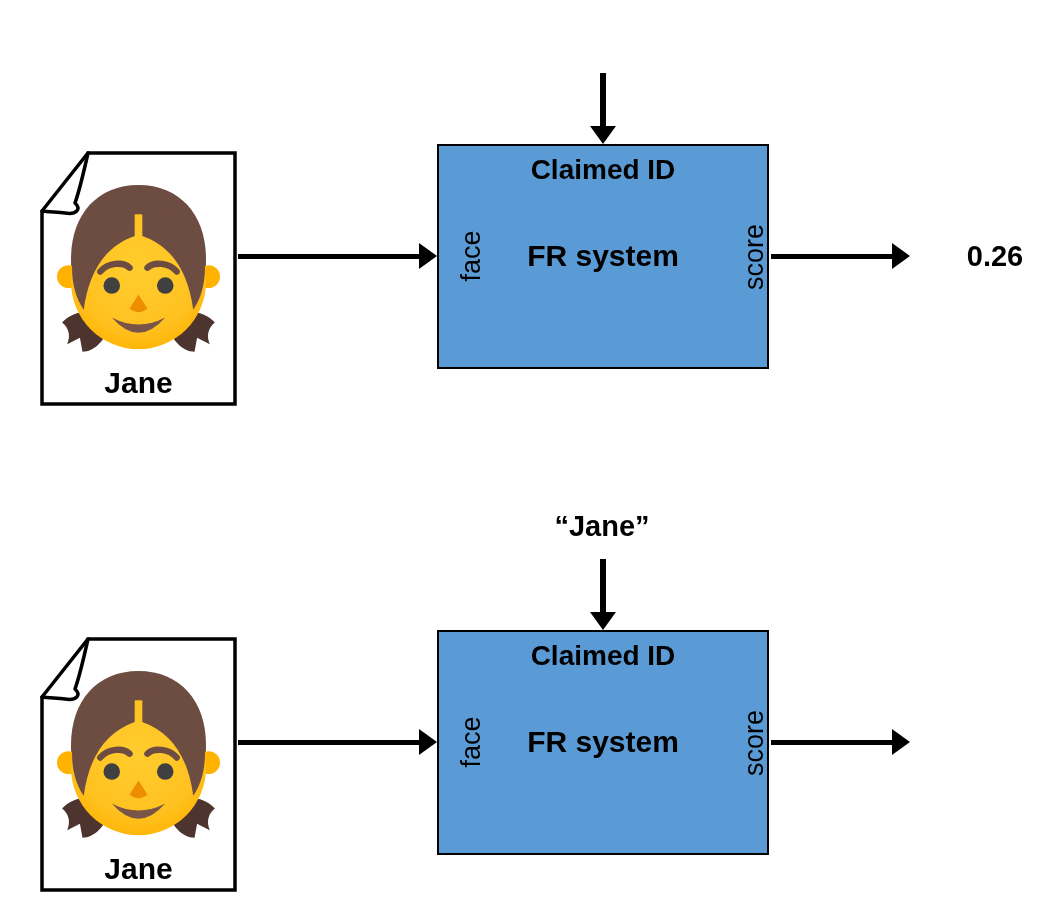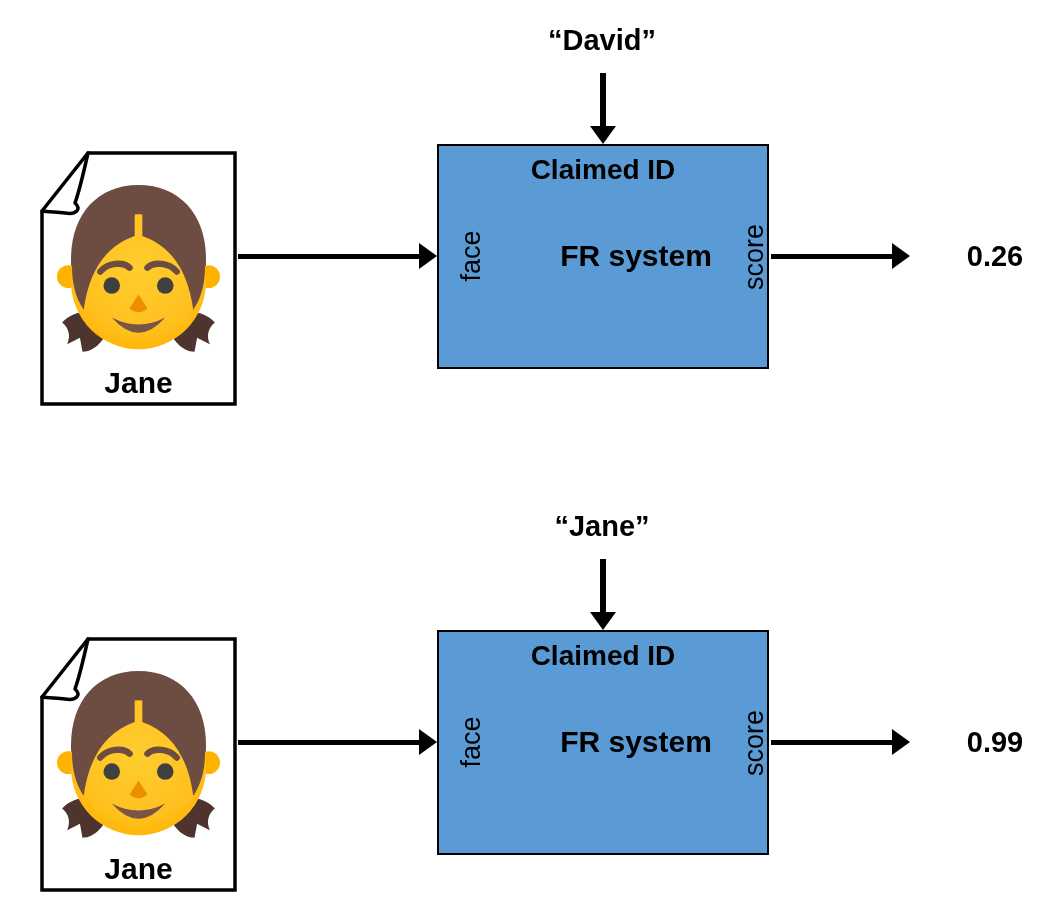--- a/index.html
+++ b/index.html
@@ -116,21 +116,20 @@
     font-weight: bold;
   }
   .box-name {
     position: absolute;
     top: 93px;
     left: 0;
     width: 100%;
     text-align: center;
     font-size: 30px;
     font-weight: bold;
-    margin-left: 33px;
   }
   .port {
     position: absolute;
     width: 130px;
     height: 30px;
     line-height: 30px;
     text-align: center;
     font-size: 27px;
     transform: rotate(-90deg);
   }
@@ -149,21 +148,20 @@
     line-height: 40px;
   }
 </style>
 </head>
 <body>
 
 <div class="canvas">
 
   <section class="row r0">
 
-    <div class="claimed-label">“David”</div>
 
     <div class="arrow-down">
       <span class="vshaft"></span>
       <span class="vhead"></span>
     </div>
 
     <div class="doc">
       <svg class="doc-outline" viewBox="0 0 199 256">
         <path d="M 49 2 L 196 2 L 196 253 L 3 253 L 3 60 Z" fill="#ffffff" stroke="#000000" stroke-width="3.5" stroke-linejoin="miter"></path>
         <path d="M 49 2 C 45 20 41 38 36 52 C 43 58 37 64 26 62 C 18 61 10 61 3 60" fill="none" stroke="#000000" stroke-width="3.5" stroke-linecap="round" stroke-linejoin="round"></path>
@@ -265,17 +263,16 @@
       <div class="box-name">FR system</div>
       <div class="port face-port">face</div>
       <div class="port score-port">score</div>
     </div>
 
     <div class="arrow-right output-arrow">
       <span class="hshaft"></span>
       <span class="hhead"></span>
     </div>
 
-    <div class="score-value">0.99</div>
 
   </section>
 
 </div>
 
 </body></html>

